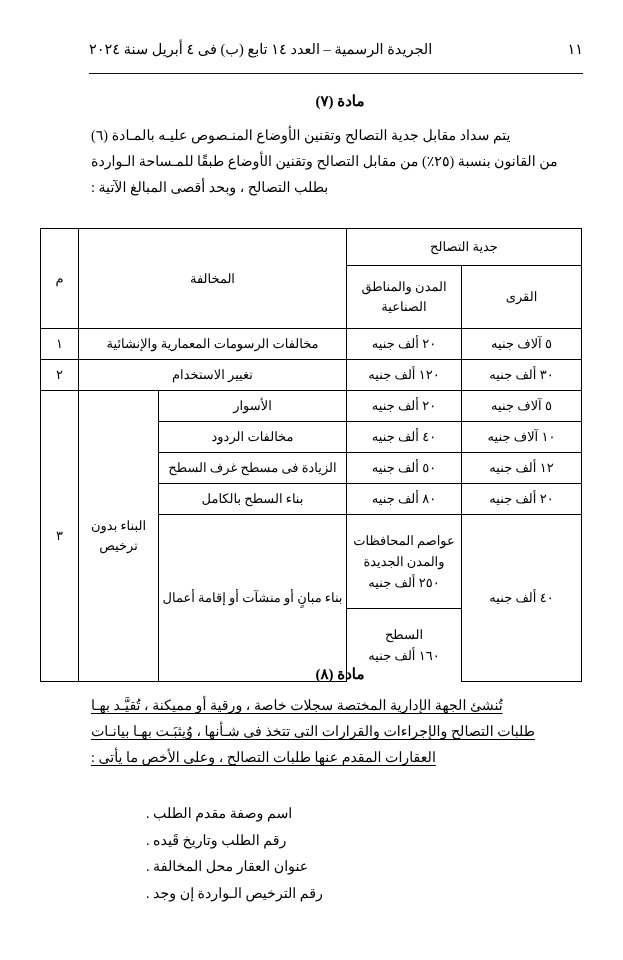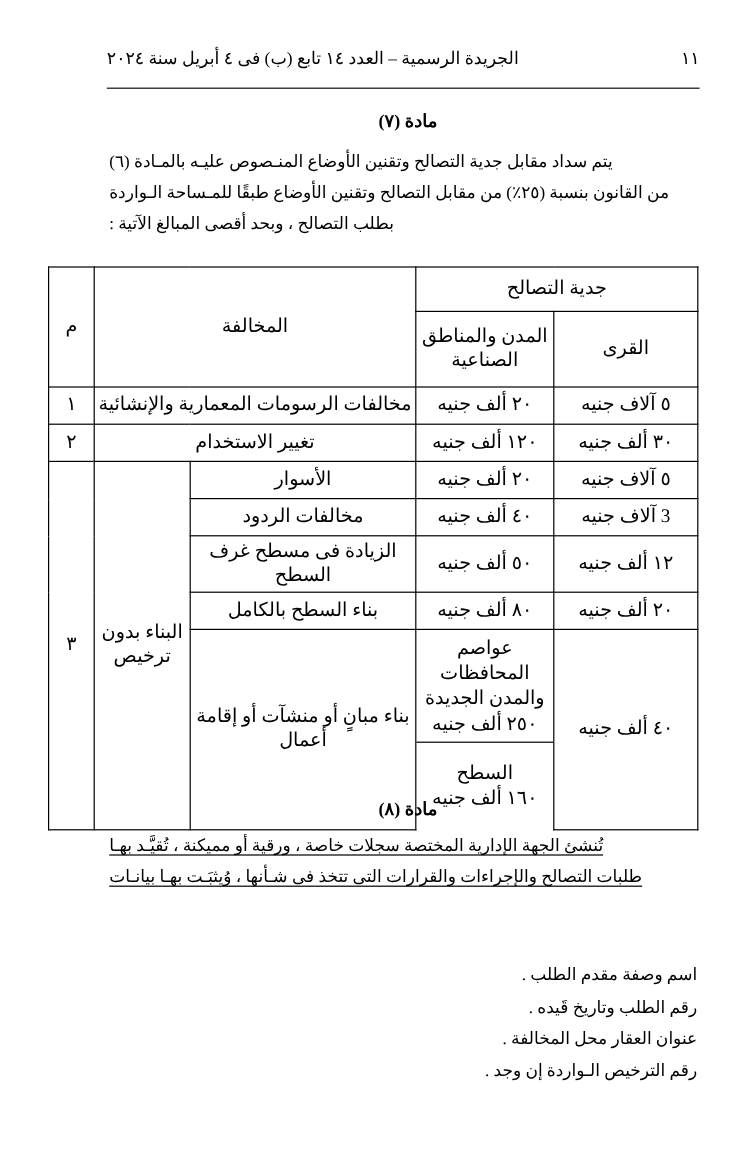--- a/index.html
+++ b/index.html
@@ -97,33 +97,33 @@
     top: 800px;
     left: 42px;
     right: 42px;
     list-style: none;
     margin: 0;
     padding: 0;
     font-size: 14.2px;
     line-height: 26.5px;
   }
   .claims-list li {
-    text-align: right;
+    text-align: left;
     padding-left: 55px;
   }
 
   
   .fines-table {
     position: absolute;
-    top: 222px;
+    top: 228px;
     right: 41px;
     width: 541px;
     border-collapse: collapse;
     table-layout: fixed;
-    font-size: 16px;
+    font-size: 13px;
     direction: rtl;
   }
   .fines-table td, .fines-table th {
     border: 1.3px solid #000;
     text-align: center;
     vertical-align: middle;
     padding: 3px 2px;
     font-weight: normal;
     line-height: 20px;
   }
@@ -212,21 +212,21 @@
 
       <tr class="row-std">
         <td>٥ آلاف جنيه</td>
         <td>٢٠ ألف جنيه</td>
         <td>الأسوار</td>
         <td rowspan="5">البناء بدون ترخيص</td>
         <td rowspan="5">٣</td>
       </tr>
 
       <tr class="row-std">
-        <td>3 آلاف جنيه</td>
+        <td>١٠ آلاف جنيه</td>
         <td>٤٠ ألف جنيه</td>
         <td>مخالفات الردود</td>
       </tr>
 
       <tr class="row-std">
         <td>١٢ ألف جنيه</td>
         <td>٥٠ ألف جنيه</td>
         <td>الزيادة فى مسطح غرف السطح</td>
       </tr>
 
@@ -259,20 +259,21 @@
         <td>بناء مبانٍ أو منشآت أو إقامة أعمال</td>
       </tr>
     </tbody>
   </table>
 
   <div class="article-heading" id="heading-8">مادة (٨)</div>
 
   <div class="body-para" id="para-8">
     <span class="ln l1 u spaced">تُنشئ الجهة الإدارية المختصة سجلات خاصة ، ورقية أو مميكنة ، تُقيَّـد بهـا</span>
     <span class="ln u spaced">طلبات التصالح والإجراءات والقرارات التى تتخذ فى شـأنها ، وُيثبَـت بهـا بيانـات</span>
+    <span class="ln u">العقارات المقدم عنها طلبات التصالح ، وعلى الأخص ما يأتى :</span>
   </div>
 
   <ul class="claims-list">
     <li>اسم وصفة مقدم الطلب .</li>
     <li>رقم الطلب وتاريخ قَيده .</li>
     <li>عنوان العقار محل المخالفة .</li>
     <li>رقم الترخيص الـواردة إن وجد .</li>
   </ul>
 
 </div>

